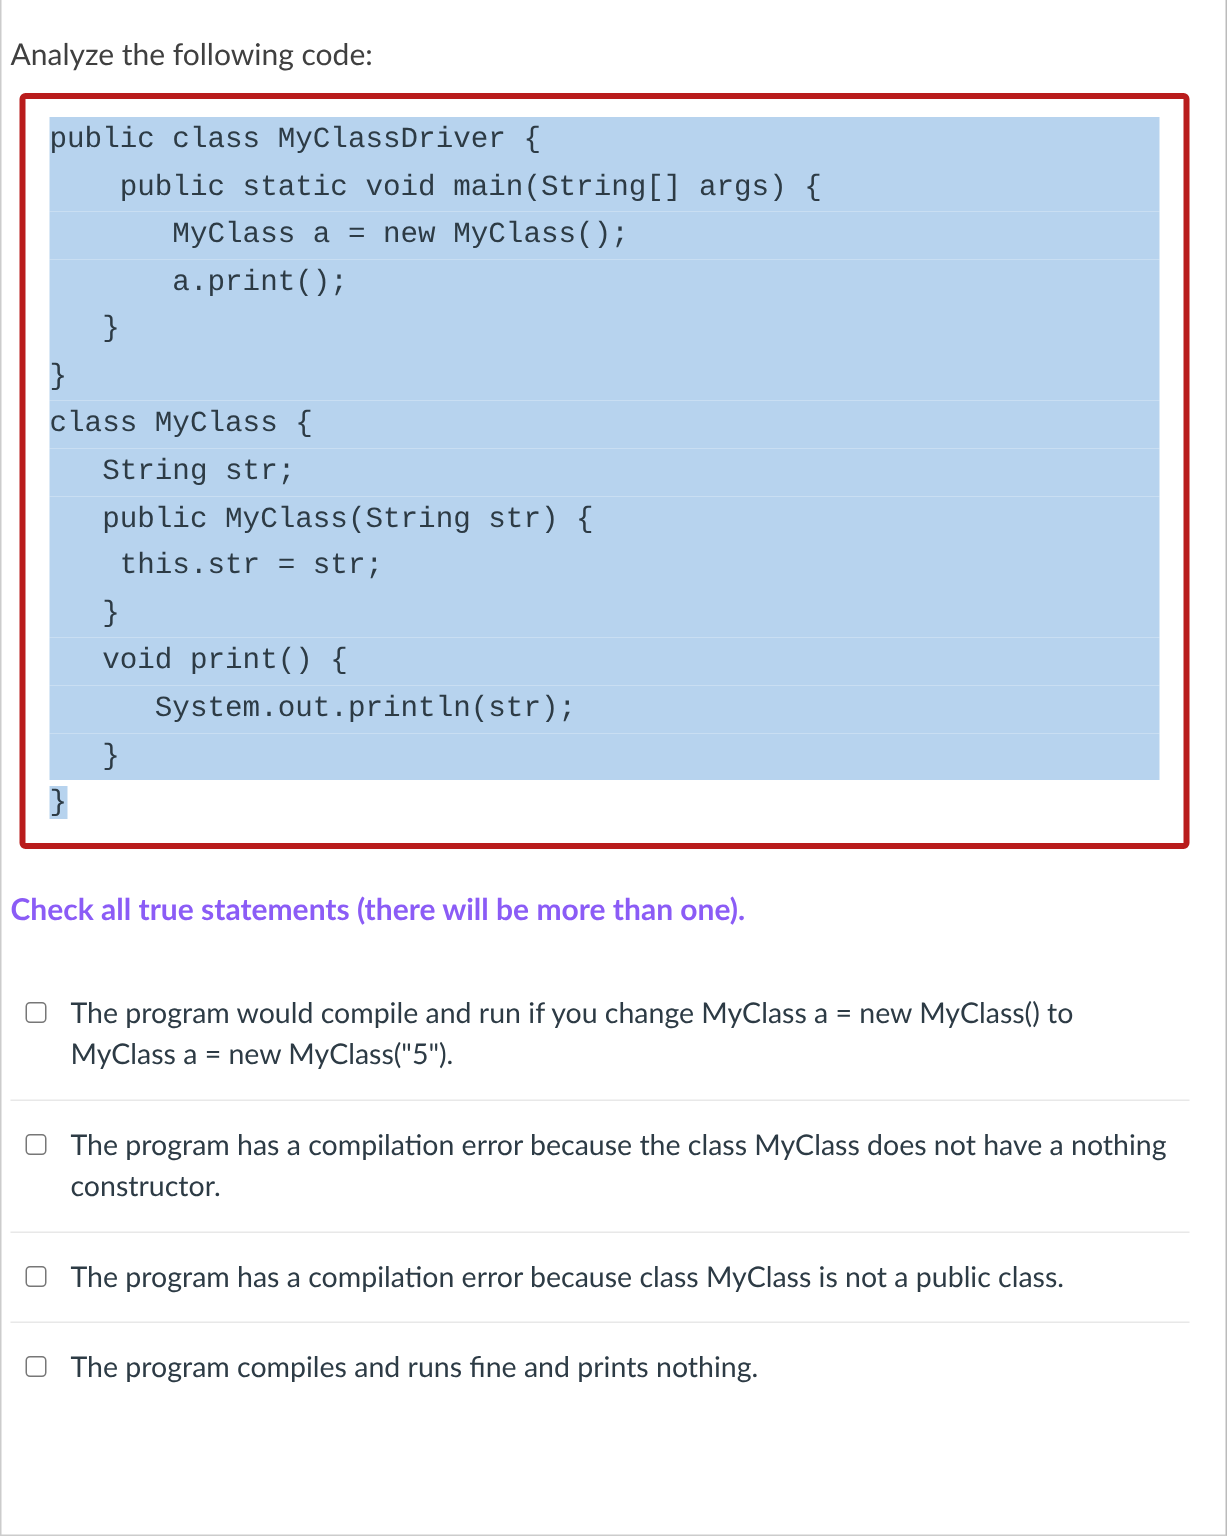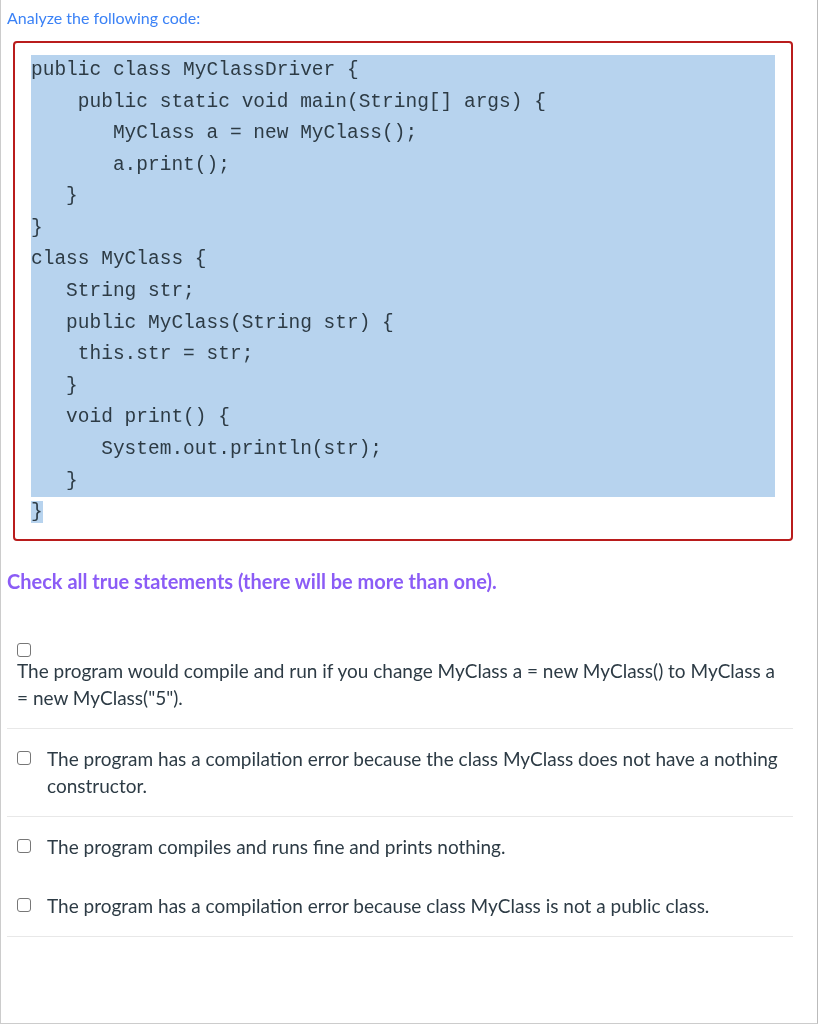--- a/index.html
+++ b/index.html
@@ -14,27 +14,27 @@
   .outer {
     border: 1px solid #ccc;
     border-top: none;
     border-right: 1px solid #bbb;
     box-shadow: 1px 0 0 #eee;
     padding: 0 24px 16px 0;
     min-height: 1024px;
     position: relative;
   }
   .question-prompt {
-    font-size: 16px;
-    color: #3b82f6;
-    padding: 8px 0 14px 6px;
+    font-size: 20px;
+    color: #404040;
+    padding: 24px 0 14px 6px;
   }
   .code-block {
     margin: 0 0 18px 12px;
-    border: 2px solid #b91c1c;
+    border: 4px solid #b91c1c;
     border-radius: 4px;
     padding: 12px 16px 10px 16px;
     font-family: 'Menlo', 'Consolas', 'Courier New', monospace;
     font-size: 19.5px;
     line-height: 1.62;
     color: #2d3b45;
     white-space: pre;
     overflow: hidden;
     position: relative;
   }
@@ -59,21 +59,20 @@
     display: flex;
     align-items: flex-start;
     padding: 16px 8px 16px 10px;
     border-bottom: 1px solid #e8e8e8;
     font-size: 19px;
     line-height: 1.45;
     color: #2d3b45;
   }
   .option-row:first-child {
     border-top: none;
-    flex-direction: column;
   }
   .checkbox {
     width: 14px;
     height: 14px;
     border: 1px solid #777;
     border-radius: 3px;
     flex-shrink: 0;
     margin-top: 6px;
     margin-right: 16px;
     background: #fff;
@@ -99,23 +98,23 @@
 
   <div class="options">
     <div class="option-row">
       <div class="checkbox"></div>
       <div class="option-text">The program would compile and run if you change MyClass a = new MyClass() to MyClass a = new MyClass("5").</div>
     </div>
     <div class="option-row">
       <div class="checkbox"></div>
       <div class="option-text">The program has a compilation error because the class MyClass does not have a nothing constructor.</div>
     </div>
+    <div class="option-row">
+      <div class="checkbox"></div>
+      <div class="option-text">The program has a compilation error because class MyClass is not a public class.</div>
+    </div>
     <div class="option-row" style="border-bottom:none;">
       <div class="checkbox"></div>
       <div class="option-text">The program compiles and runs fine and prints nothing.</div>
-    </div>
-    <div class="option-row">
-      <div class="checkbox"></div>
-      <div class="option-text">The program has a compilation error because class MyClass is not a public class.</div>
     </div>
   </div>
 
 </div>
 
 </body></html>

